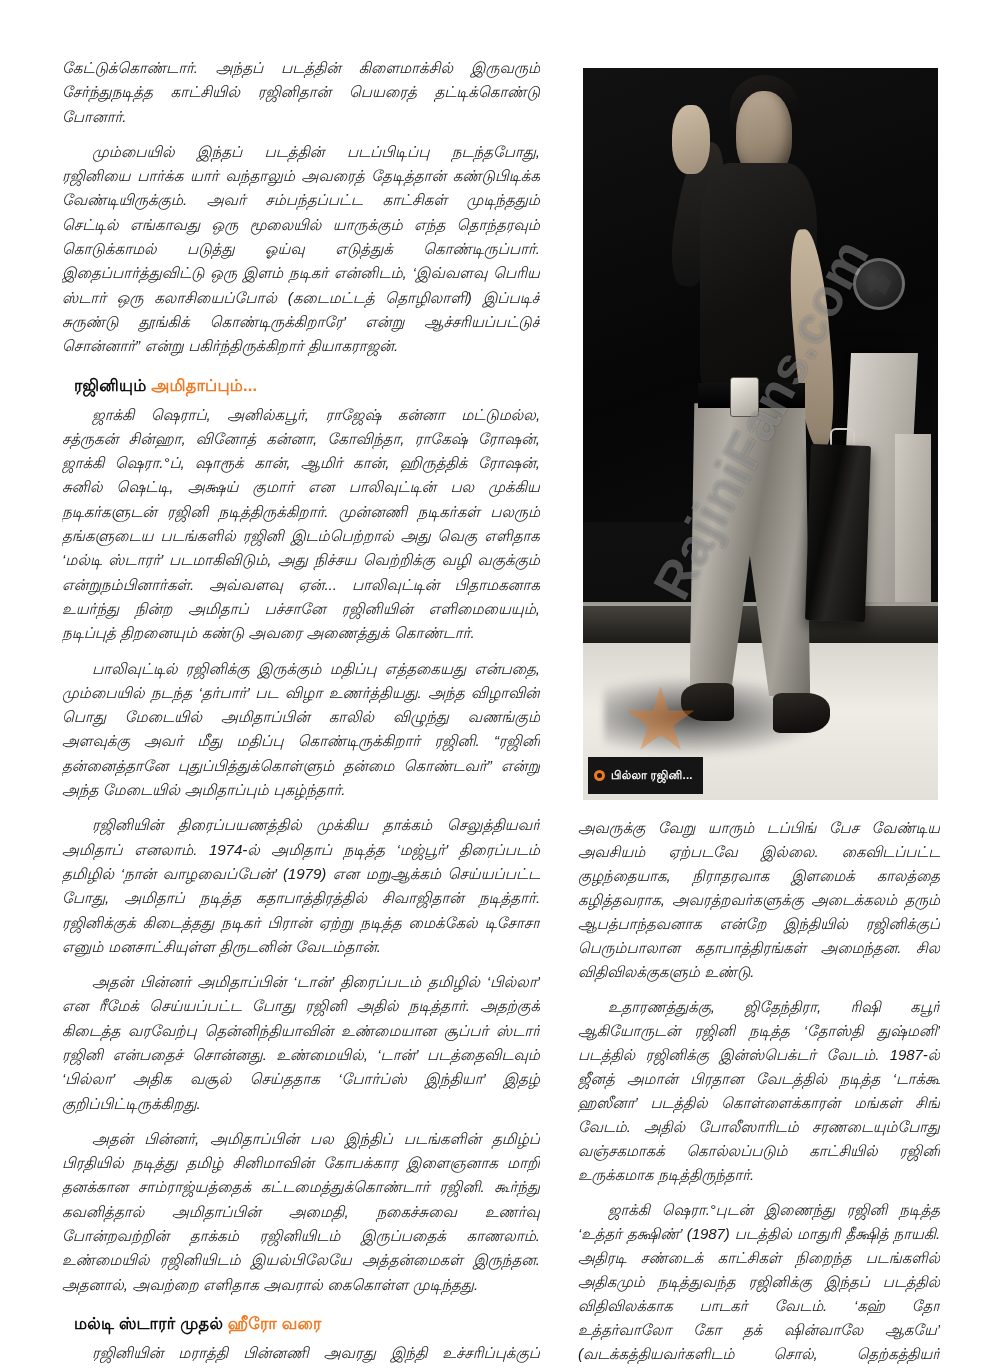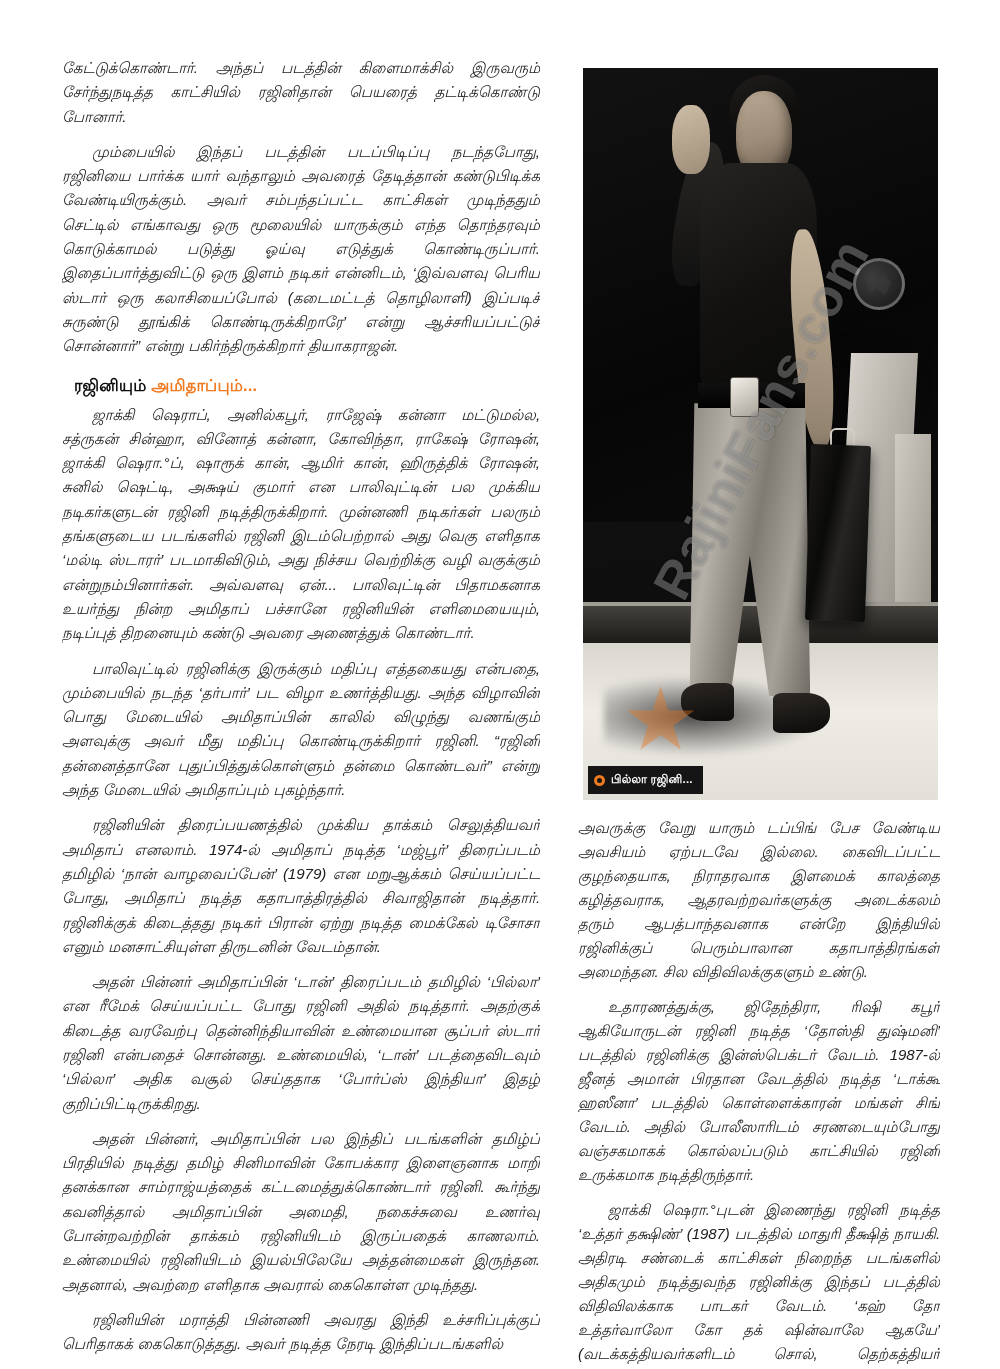--- a/index.html
+++ b/index.html
@@ -269,21 +269,21 @@
     width: 70px; height: 70px;
     background: rgba(230,120,30,0.42);
     clip-path: polygon(50% 0%, 61% 35%, 98% 35%, 68% 57%, 79% 91%, 50% 70%, 21% 91%, 32% 57%, 2% 35%, 39% 35%);
   }
 
   
   .caption-badge {
     position: absolute;
     left: 5px;
     bottom: 6px;
-    height: 28px;
+    height: 37px;
     display: flex;
     align-items: center;
     gap: 6px;
     padding: 0 10px 0 6px;
     background: #151515;
     color: #ffffff;
   }
   .caption-dot {
     width: 11px; height: 11px;
     border-radius: 50%;
@@ -318,20 +318,24 @@
     <p class="body-para">ஜாக்கி ஷெராப், அனில்கபூர், ராஜேஷ் கன்னா மட்டுமல்ல, சத்ருகன் சின்ஹா, வினோத் கன்னா, கோவிந்தா, ராகேஷ் ரோஷன், ஜாக்கி ஷெரா.°ப், ஷாரூக் கான், ஆமிர் கான், ஹிருத்திக் ரோஷன், சுனில் ஷெட்டி, அக்ஷய் குமார் என பாலிவுட்டின் பல முக்கிய நடிகர்களுடன் ரஜினி நடித்திருக்கிறார். முன்னணி நடிகர்கள் பலரும் தங்களுடைய படங்களில் ரஜினி இடம்பெற்றால் அது வெகு எளிதாக ‘மல்டி ஸ்டாரர்’ படமாகிவிடும், அது நிச்சய வெற்றிக்கு வழி வகுக்கும் என்றுநம்பினார்கள். அவ்வளவு ஏன்... பாலிவுட்டின் பிதாமகனாக உயர்ந்து நின்ற அமிதாப் பச்சானே ரஜினியின் எளிமையையும், நடிப்புத் திறனையும் கண்டு அவரை அணைத்துக் கொண்டார்.</p>
 
     <p class="body-para">பாலிவுட்டில் ரஜினிக்கு இருக்கும் மதிப்பு எத்தகையது என்பதை, மும்பையில் நடந்த ‘தர்பார்’ பட விழா உணர்த்தியது. அந்த விழாவின் பொது மேடையில் அமிதாப்பின் காலில் விழுந்து வணங்கும் அளவுக்கு அவர் மீது மதிப்பு கொண்டிருக்கிறார் ரஜினி. “ரஜினி தன்னைத்தானே புதுப்பித்துக்கொள்ளும் தன்மை கொண்டவர்” என்று அந்த மேடையில் அமிதாப்பும் புகழ்ந்தார்.</p>
 
     <p class="body-para">ரஜினியின் திரைப்பயணத்தில் முக்கிய தாக்கம் செலுத்தியவர் அமிதாப் எனலாம். 1974-ல் அமிதாப் நடித்த ‘மஜ்பூர்’ திரைப்படம் தமிழில் ‘நான் வாழவைப்பேன்’ (1979) என மறுஆக்கம் செய்யப்பட்ட போது, அமிதாப் நடித்த கதாபாத்திரத்தில் சிவாஜிதான் நடித்தார். ரஜினிக்குக் கிடைத்தது நடிகர் பிரான் ஏற்று நடித்த மைக்கேல் டிசோசா எனும் மனசாட்சியுள்ள திருடனின் வேடம்தான்.</p>
 
     <p class="body-para">அதன் பின்னர் அமிதாப்பின் ‘டான்’ திரைப்படம் தமிழில் ‘பில்லா’ என ரீமேக் செய்யப்பட்ட போது ரஜினி அதில் நடித்தார். அதற்குக் கிடைத்த வரவேற்பு தென்னிந்தியாவின் உண்மையான சூப்பர் ஸ்டார் ரஜினி என்பதைச் சொன்னது. உண்மையில், ‘டான்’ படத்தைவிடவும் ‘பில்லா’ அதிக வசூல் செய்ததாக ‘போர்ப்ஸ் இந்தியா’ இதழ் குறிப்பிட்டிருக்கிறது.</p>
 
     <p class="body-para">அதன் பின்னர், அமிதாப்பின் பல இந்திப் படங்களின் தமிழ்ப் பிரதியில் நடித்து தமிழ் சினிமாவின் கோபக்கார இளைஞனாக மாறி தனக்கான சாம்ராஜ்யத்தைக் கட்டமைத்துக்கொண்டார் ரஜினி. கூர்ந்து கவனித்தால் அமிதாப்பின் அமைதி, நகைச்சுவை உணர்வு போன்றவற்றின் தாக்கம் ரஜினியிடம் இருப்பதைக் காணலாம். உண்மையில் ரஜினியிடம் இயல்பிலேயே அத்தன்மைகள் இருந்தன. அதனால், அவற்றை எளிதாக அவரால் கைகொள்ள முடிந்தது.</p>
 
+    <h2 class="section-head">
+      <span>மல்டி ஸ்டாரர் முதல்</span>
+      <span class="accent">ஹீரோ வரை</span>
+    </h2>
 
     <p class="body-para">ரஜினியின் மராத்தி பின்னணி அவரது இந்தி உச்சரிப்புக்குப் பெரிதாகக் கைகொடுத்தது. அவர் நடித்த நேரடி இந்திப்படங்களில்</p>
   </div>
 
   <div class="col-right-photo">
     <div class="photo-inner">
       <div class="photo-wall"></div>
       <div class="photo-pillar"></div>
       <div class="photo-pillar2"></div>
       <div class="photo-floor"></div>
@@ -357,18 +361,18 @@
       <div class="watermark-globe"></div>
     </div>
 
     <div class="caption-badge">
       <span class="caption-dot"></span>
       <span class="caption-text">பில்லா ரஜினி...</span>
     </div>
   </div>
 
   <div class="col-right-text">
-    <p class="body-para no-indent">அவருக்கு வேறு யாரும் டப்பிங் பேச வேண்டிய அவசியம் ஏற்படவே இல்லை. கைவிடப்பட்ட குழந்தையாக, நிராதரவாக இளமைக் காலத்தை கழித்தவராக, ஆதரவற்றவர்களுக்கு அடைக்கலம் தரும் ஆபத்பாந்தவனாக என்றே இந்தியில் ரஜினிக்குப் பெரும்பாலான கதாபாத்திரங்கள் அமைந்தன. சில விதிவிலக்குகளும் உண்டு.</p>
+    <p class="body-para no-indent">அவருக்கு வேறு யாரும் டப்பிங் பேச வேண்டிய அவசியம் ஏற்படவே இல்லை. கைவிடப்பட்ட குழந்தையாக, நிராதரவாக இளமைக் காலத்தை கழித்தவராக, அவரத்றவர்களுக்கு அடைக்கலம் தரும் ஆபத்பாந்தவனாக என்றே இந்தியில் ரஜினிக்குப் பெரும்பாலான கதாபாத்திரங்கள் அமைந்தன. சில விதிவிலக்குகளும் உண்டு.</p>
     <p class="body-para">உதாரணத்துக்கு, ஜிதேந்திரா, ரிஷி கபூர் ஆகியோருடன் ரஜினி நடித்த ‘தோஸ்தி துஷ்மனி’ படத்தில் ரஜினிக்கு இன்ஸ்பெக்டர் வேடம். 1987-ல் ஜீனத் அமான் பிரதான வேடத்தில் நடித்த ‘டாக்கூ ஹஸீனா’ படத்தில் கொள்ளைக்காரன் மங்கள் சிங் வேடம். அதில் போலீஸாரிடம் சரணடையும்போது வஞ்சகமாகக் கொல்லப்படும் காட்சியில் ரஜினி உருக்கமாக நடித்திருந்தார்.</p>
     <p class="body-para">ஜாக்கி ஷெரா.°புடன் இணைந்து ரஜினி நடித்த ‘உத்தர் தக்ஷிண்’ (1987) படத்தில் மாதுரி தீக்ஷித் நாயகி. அதிரடி சண்டைக் காட்சிகள் நிறைந்த படங்களில் அதிகமும் நடித்துவந்த ரஜினிக்கு இந்தப் படத்தில் விதிவிலக்காக பாடகர் வேடம். ‘கஹ் தோ உத்தர்வாலோ கோ தக் ஷின்வாலே ஆகயே’ (வடக்கத்தியவர்களிடம் சொல், தெற்கத்தியர் வந்துவிட்டார் என) எனும் பாடலில்,</p>
   </div>
 
 </div>
 
 </body></html>

